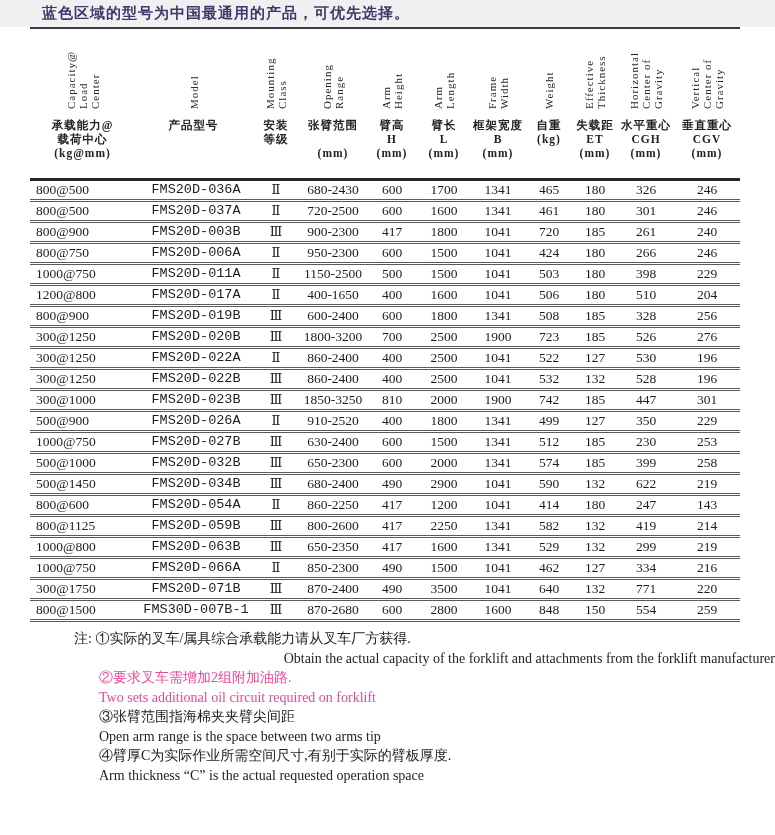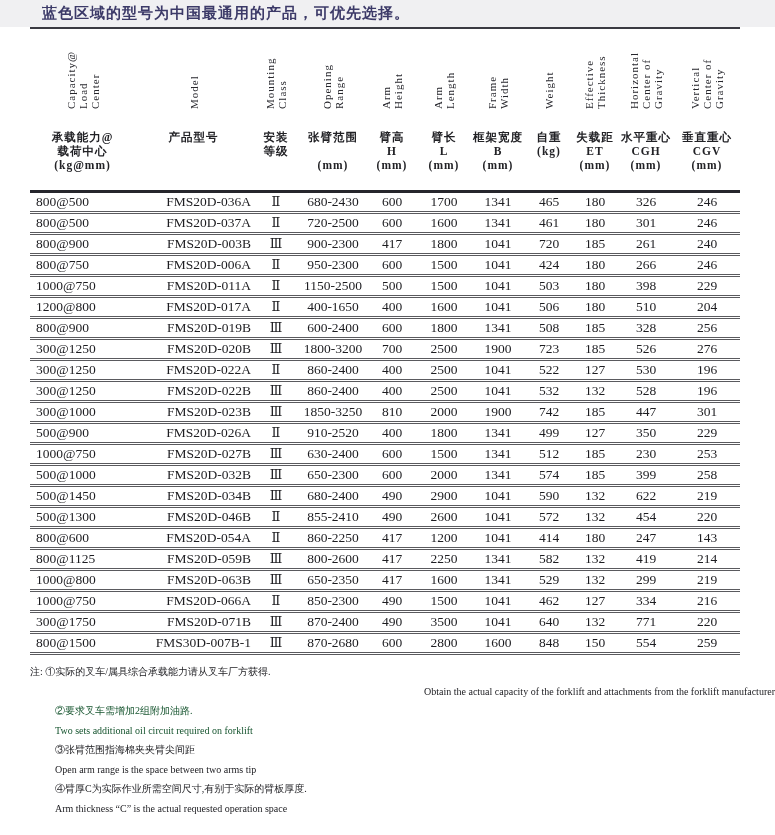--- a/index.html
+++ b/index.html
@@ -52,52 +52,53 @@
     letter-spacing: 1px;
     color: #26262c;
     text-align: left;
     white-space: pre-line;
   }
   .rot.lines-1 { left: calc(50% - 6px); }
   .rot.lines-2 { left: calc(50% - 12px); }
   .rot.lines-3 { left: calc(50% - 18px); }
   .cnhead {
     height: 58px;
-    margin-top: 21px;
+    margin-top: 9px;
     text-align: center;
     font-size: 11.5px;
     line-height: 14px;
     font-weight: 600;
     letter-spacing: 1px;
     color: #222226;
     white-space: pre-line;
   }
   tbody td {
     height: 16px;
     line-height: 16px;
     font-size: 13.5px;
     text-align: center;
     color: #1d1d21;
     border-bottom: 3px double #5a5a5e;
     overflow: hidden;
     white-space: nowrap;
   }
   tbody td.col-capacity { text-align: left; padding-left: 6px; }
-  tbody td.col-model    { text-align: right; padding-left: 6px; }
+  tbody td.col-model    { text-align: center; padding-left: 6px; font-family: Liberation Mono, monospace; }
   tbody td.col-class    { font-size: 13px; }
 
   
   .notes { margin: 7px 0 0 30px; }
   .note {
-    font-size: 10px;
+    font-size: 14px;
     line-height: 19.5px;
     white-space: nowrap;
     color: #222226;
-  }
-  .note.purple { color: #14532d; }
+    margin-left: 44px;
+  }
+  .note.purple { color: #ec4899; }
   .note.ind-0 { padding-left: 0; }
   .note.ind-2 { padding-left: 22px; text-align: right; }
   .note.ind-3 { padding-left: 25px; }
 </style>
 </head>
 <body>
 
 <div class="page">
 
   <div class="titlebar">
@@ -408,33 +409,20 @@
           <td class="col-range">680-2400</td>
           <td class="col-arm-height">490</td>
           <td class="col-arm-length">2900</td>
           <td class="col-frame-width">1041</td>
           <td class="col-weight">590</td>
           <td class="col-thickness">132</td>
           <td class="col-cgh">622</td>
           <td class="col-cgv">219</td>
         </tr>
         <tr>
-          <td class="col-capacity">500@1300</td>
-          <td class="col-model">FMS20D-046B</td>
-          <td class="col-class">Ⅱ</td>
-          <td class="col-range">855-2410</td>
-          <td class="col-arm-height">490</td>
-          <td class="col-arm-length">2600</td>
-          <td class="col-frame-width">1041</td>
-          <td class="col-weight">572</td>
-          <td class="col-thickness">132</td>
-          <td class="col-cgh">454</td>
-          <td class="col-cgv">220</td>
-        </tr>
-        <tr>
           <td class="col-capacity">800@600</td>
           <td class="col-model">FMS20D-054A</td>
           <td class="col-class">Ⅱ</td>
           <td class="col-range">860-2250</td>
           <td class="col-arm-height">417</td>
           <td class="col-arm-length">1200</td>
           <td class="col-frame-width">1041</td>
           <td class="col-weight">414</td>
           <td class="col-thickness">180</td>
           <td class="col-cgh">247</td>

